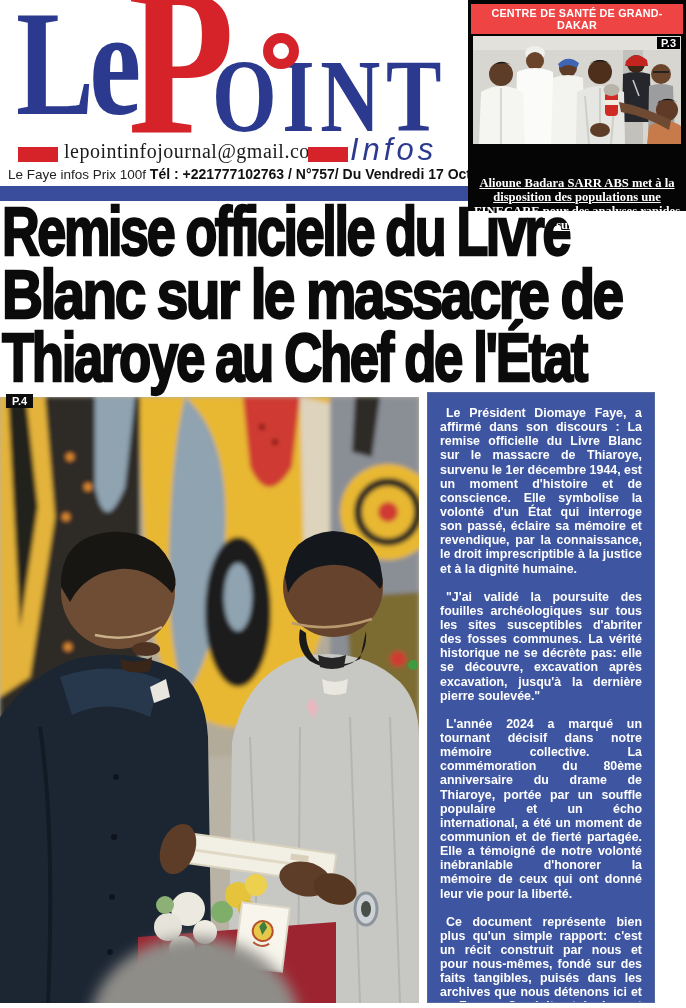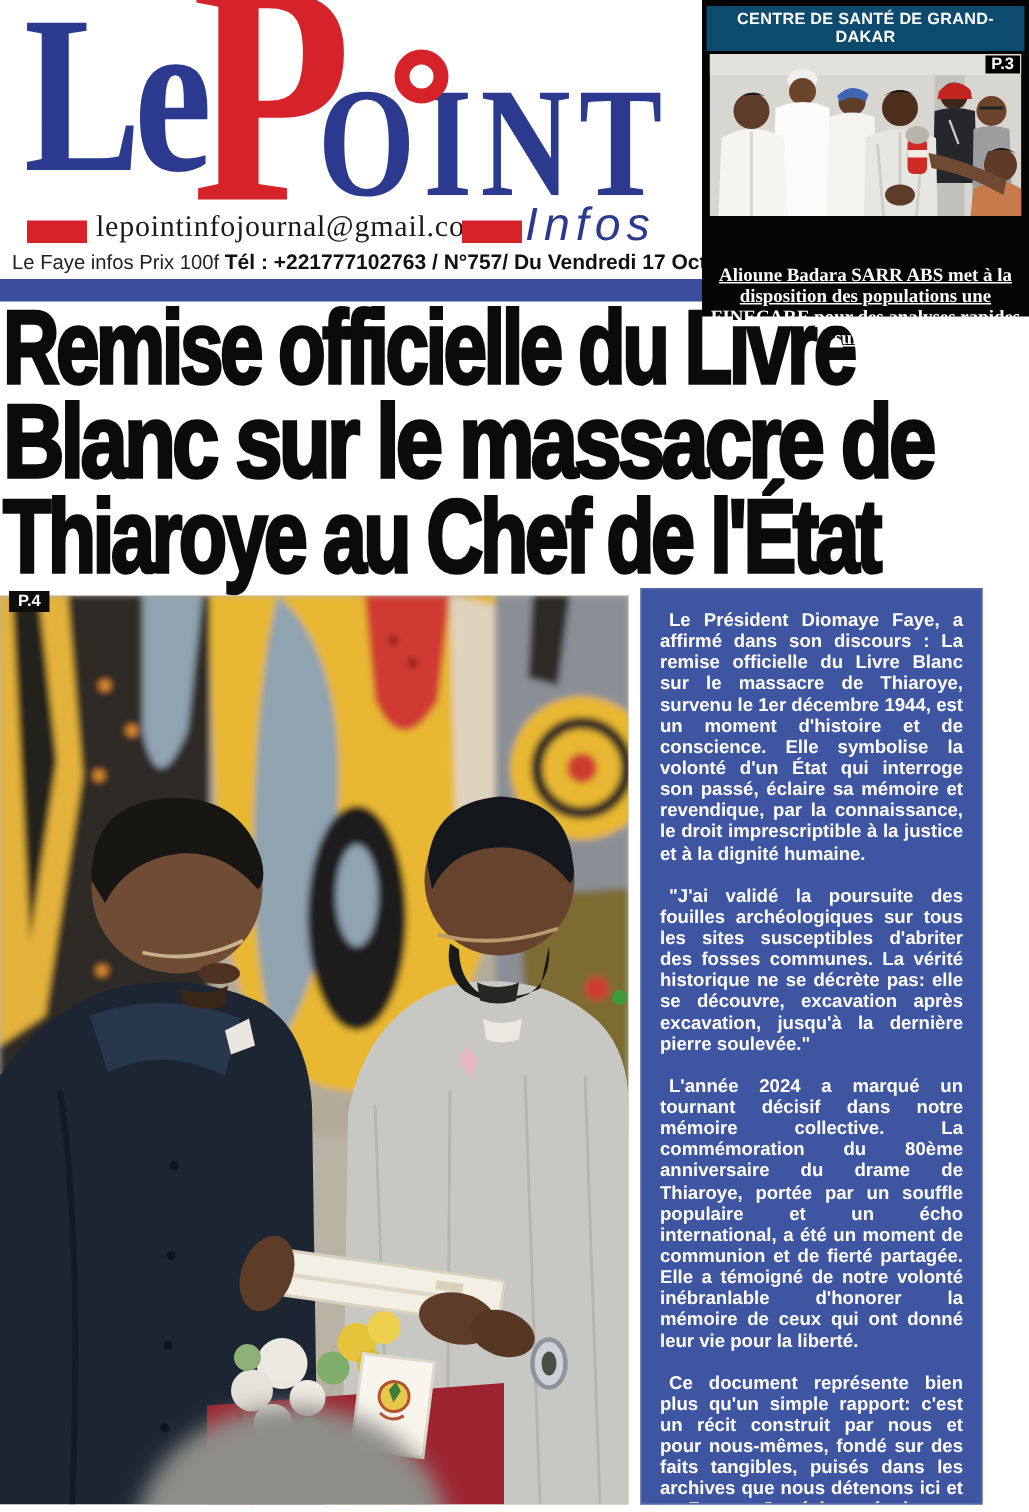--- a/index.html
+++ b/index.html
@@ -23,21 +23,21 @@
   .masthead-email{position:absolute;left:64px;top:140px;color:#1a1a1a;
                   font-family:"Liberation Serif",serif;font-size:20px;letter-spacing:.5px;}
   .logo-infos{position:absolute;left:350px;top:132px;color:#2b3a8f;font-style:italic;
               font-size:31px;letter-spacing:4px;font-family:Liberation Sans, sans-serif;}
   .tagline{position:absolute;left:8px;top:166px;font-size:13.5px;color:#222;white-space:nowrap;}
   .tagline b{font-size:14px;color:#111;}
   .rule-blue{position:absolute;left:0;top:186px;width:470px;height:15px;background:#3a4d9d;}
 
   
   .tr-box{position:absolute;left:468px;top:0;width:218px;height:211px;background:#050505;z-index:5;}
-  .tr-header{margin:4px 3px 0 3px;background:#0c4a6e;color:#fff;font-weight:700;font-size:10.8px;
+  .tr-header{margin:4px 3px 0 3px;background:#ef4444;color:#fff;font-weight:700;font-size:10.8px;
              text-align:center;padding:3px 1px;letter-spacing:.2px;}
   .tr-photo{position:relative;margin:2px 5px 0 5px;height:136px;overflow:hidden;}
   .tr-p3{position:absolute;top:1px;right:1px;background:#000;color:#fff;font-weight:700;
          font-size:11px;padding:0 4px;z-index:2;}
   .tr-caption{color:#fff;font-family:"Liberation Serif",serif;font-weight:700;font-size:12.6px;
               line-height:1.1;text-align:center;padding:5px 2px 0 2px;text-decoration:underline;}
 
   
   .headline{position:absolute;left:2px;top:200px;width:686px;color:#0b0b0b;z-index:4;}
   .hl-line{font-weight:700;font-size:66px;line-height:63px;letter-spacing:-3px;white-space:nowrap;

